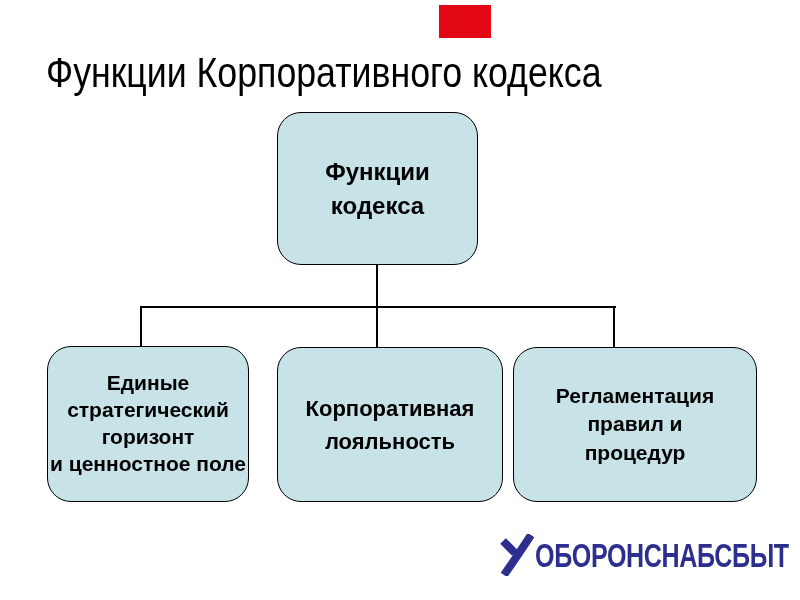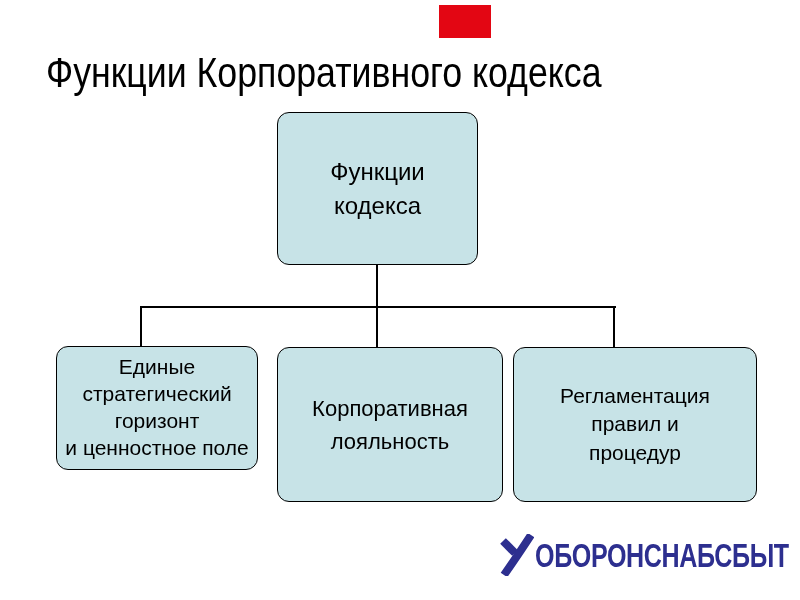--- a/index.html
+++ b/index.html
@@ -28,39 +28,40 @@
     white-space:nowrap;
     transform:scaleX(0.85);
     transform-origin:0 0;
     line-height:1.1;
   }
 
   .node{
     position:absolute;
     background:#c7e3e7;
     border:1px solid #000000;
-    border-radius:12px;
+    border-radius:24px;
     display:flex;
     align-items:center;
     justify-content:center;
     text-align:center;
     color:#000000;
     box-sizing:border-box;
+    font-weight:bold;
   }
   .node-label{
     white-space:pre-line;
     display:block;
     width:100%;
   }
   .node-root{
     left:277px;top:112px;width:201px;height:153px;
     font-size:24px;line-height:1.4;
   }
   .node-child1{
-    left:56px;top:346px;width:202px;height:124px;
+    left:47px;top:346px;width:202px;height:156px;
     font-size:21px;line-height:1.28;
   }
   .node-child2{
     left:277px;top:347px;width:226px;height:155px;
     font-size:22px;line-height:1.5;
   }
   .node-child3{
     left:513px;top:347px;width:244px;height:155px;
     font-size:21px;line-height:1.35;
   }

